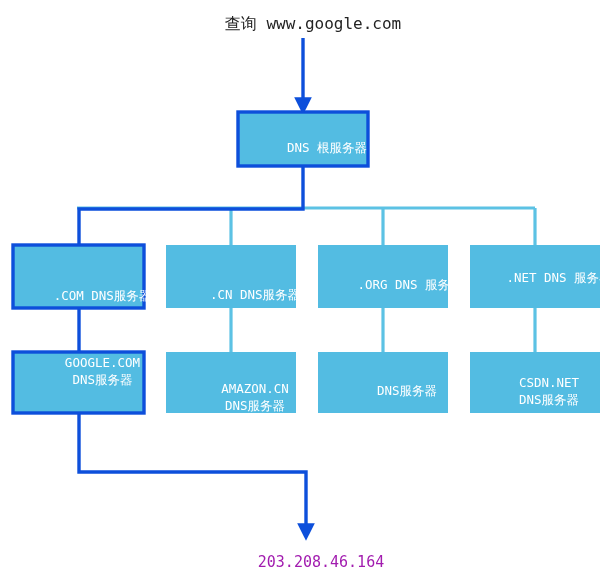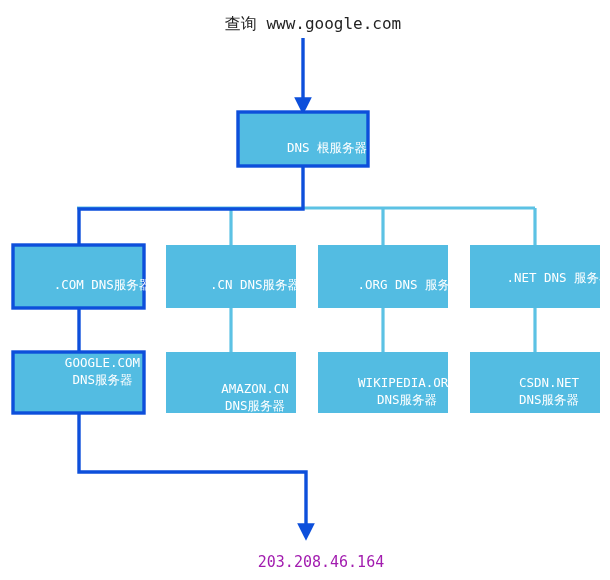--- a/index.html
+++ b/index.html
@@ -109,43 +109,42 @@
   <rect x="318" y="352" width="130" height="61" fill="#53bce2"></rect>
   <rect x="470" y="352" width="130" height="61" fill="#53bce2"></rect>
 </svg>
 
 <div class="txt query-text">查询 www.google.com</div>
 
 <div class="txt node-label" style="left:238px; top:112px; width:130px; height:54px;">
   <span>DNS 根服务器</span>
 </div>
 
-<div class="txt node-label" style="left:13px; top:245px; width:131px; height:63px;">
+<div class="txt node-label" style="left:13px; top:256px; width:131px; height:63px;">
   <span>.COM DNS服务器</span>
 </div>
-<div class="txt node-label" style="left:166px; top:245px; width:130px; height:63px;">
+<div class="txt node-label" style="left:166px; top:255px; width:130px; height:63px;">
   <span>.CN DNS服务器</span>
 </div>
 <div class="txt node-label" style="left:321px; top:245px; width:130px; height:63px;">
   <span>.ORG DNS 服务器</span>
 </div>
 <div class="txt node-label" style="left:470px; top:238px; width:130px; height:63px;">
   <span>.NET DNS 服务器</span>
 </div>
 
 <div class="txt node-label" style="left:13px; top:332px; width:131px; height:61px;">
   <span>GOOGLE.COM</span>
   <span>DNS服务器</span>
 </div>
 <div class="txt node-label" style="left:166px; top:352px; width:130px; height:73px;">
   <span>AMAZON.CN</span>
   <span>DNS服务器</span>
 </div>
 <div class="txt node-label" style="left:318px; top:352px; width:130px; height:61px;">
-  <span>WIKIPEDIA.ORG</span>
   <span>DNS服务器</span>
 </div>
 <div class="txt node-label" style="left:470px; top:352px; width:110px; height:61px;">
   <span>CSDN.NET</span>
   <span>DNS服务器</span>
 </div>
 
 <div class="txt result-text">203.208.46.164</div>
 
 </body></html>

